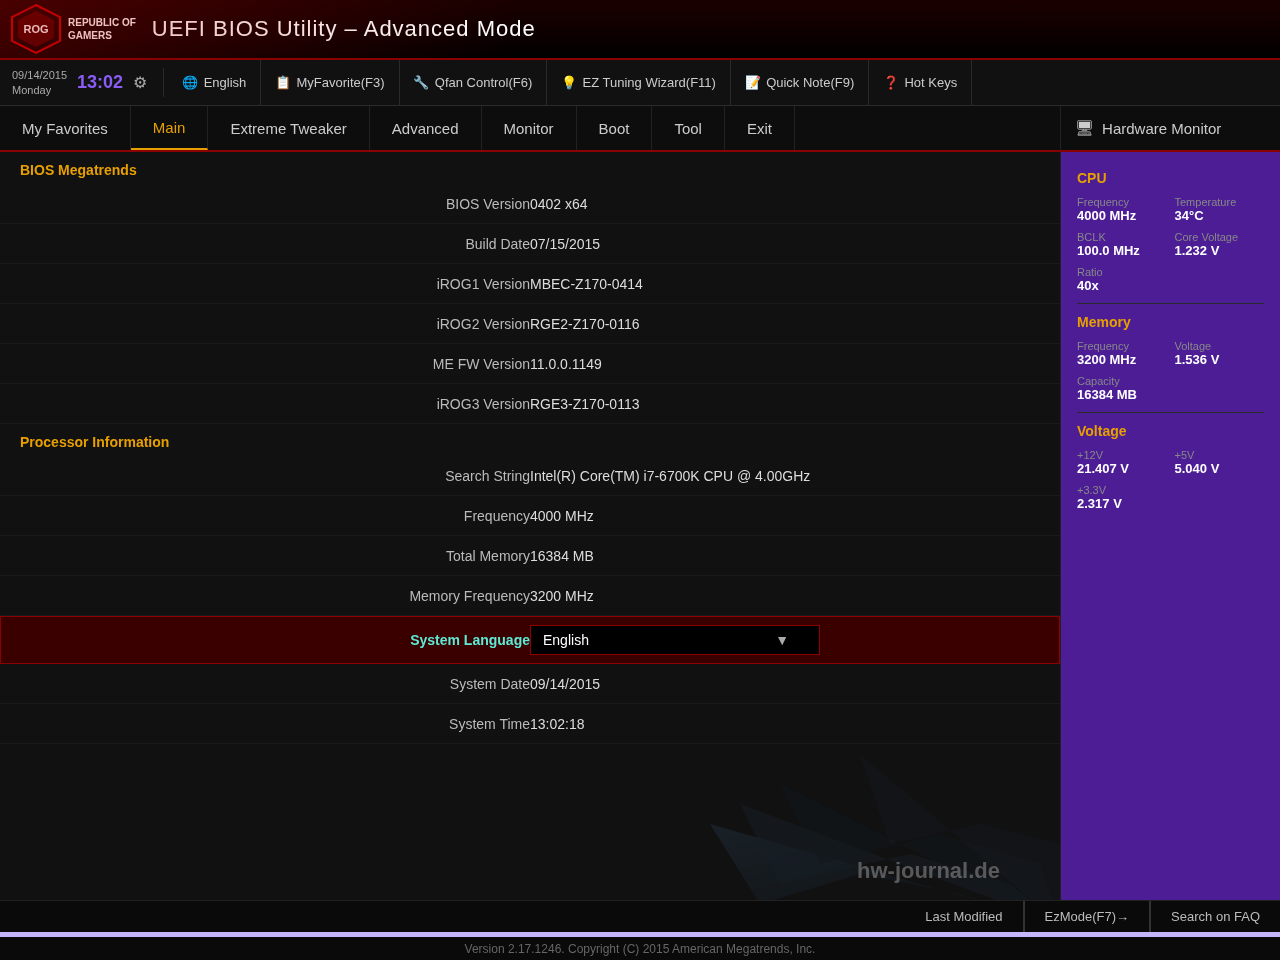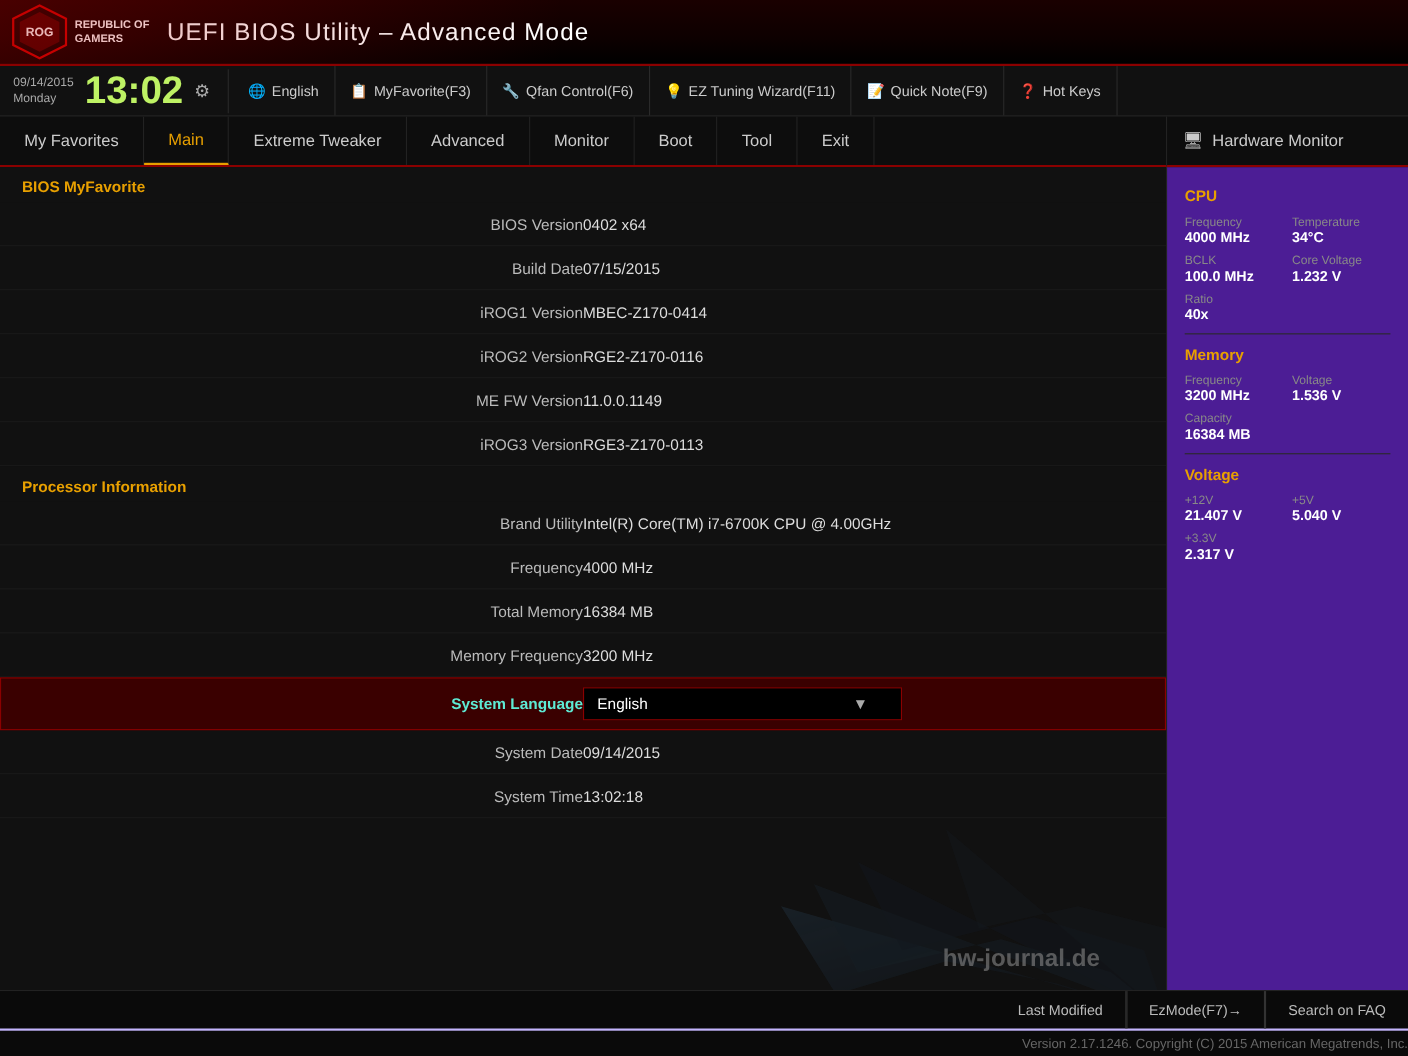--- a/index.html
+++ b/index.html
@@ -85,22 +85,22 @@
       padding-right: 16px;
       border-right: 1px solid #2a2a2a;
       margin-right: 4px;
     }
     .date-display {
       color: #aaa;
       font-size: 11px;
       line-height: 1.3;
     }
     .time-display {
-      color: #bef264;
-      font-size: 35px;
+      color: #8b5cf6;
+      font-size: 18px;
       font-weight: bold;
     }
 
     
     .nav-tabs {
       background: #0d0d0d;
       height: 46px;
       display: flex;
       align-items: center;
       border-bottom: 2px solid #8b0000;
@@ -225,27 +225,27 @@
     .footer-btn:last-child { border-right: none; }
 
     .footer-area {
       background: #0a0a0a;
       border-top: 1px solid #222;
     }
     .footer-top {
       height: 36px;
       display: flex;
       align-items: center;
-      border-bottom: 2px solid #c4b5fd;
+      border-bottom: 5px solid #c4b5fd;
     }
     .footer-bottom {
       height: 24px;
       display: flex;
       align-items: center;
-      justify-content: flex-end;
+      justify-content: center;
     }
   </style>
 </head>
 <body>
 
 <div class="header">
   <div class="rog-logo">
     <svg class="rog-emblem" viewBox="0 0 52 52" xmlns="http://www.w3.org/2000/svg">
       <polygon points="26,2 50,14 50,38 26,50 2,38 2,14" fill="none" stroke="#cc0000" stroke-width="2"></polygon>
       <polygon points="26,8 44,17 44,35 26,44 8,35 8,17" fill="#cc0000" opacity="0.3"></polygon>
@@ -308,21 +308,21 @@
   <div class="hw-monitor-header">
     <span>🖥</span>
     <span>Hardware Monitor</span>
   </div>
 </div>
 
 <div style="display:flex; height: calc(960px - 60px - 46px - 46px - 60px);">
 
   <div class="content-panel">
 
-    <div class="section-header">BIOS MyFavorite</div>
+    <div class="section-header">BIOS Megatrends</div>
     <div class="bios-row">
       <div class="bios-row-label">BIOS Version</div>
       <div class="bios-row-value">0402 x64</div>
     </div>
     <div class="bios-row">
       <div class="bios-row-label">Build Date</div>
       <div class="bios-row-value">07/15/2015</div>
     </div>
     <div class="bios-row">
       <div class="bios-row-label">iROG1 Version</div>
@@ -336,21 +336,21 @@
       <div class="bios-row-label">ME FW Version</div>
       <div class="bios-row-value">11.0.0.1149</div>
     </div>
     <div class="bios-row">
       <div class="bios-row-label">iROG3 Version</div>
       <div class="bios-row-value">RGE3-Z170-0113</div>
     </div>
 
     <div class="section-header">Processor Information</div>
     <div class="bios-row">
-      <div class="bios-row-label">Brand Utility</div>
+      <div class="bios-row-label">Search String</div>
       <div class="bios-row-value">Intel(R) Core(TM) i7-6700K CPU @ 4.00GHz</div>
     </div>
     <div class="bios-row">
       <div class="bios-row-label">Frequency</div>
       <div class="bios-row-value">4000 MHz</div>
     </div>
     <div class="bios-row">
       <div class="bios-row-label">Total Memory</div>
       <div class="bios-row-value">16384 MB</div>
     </div>

